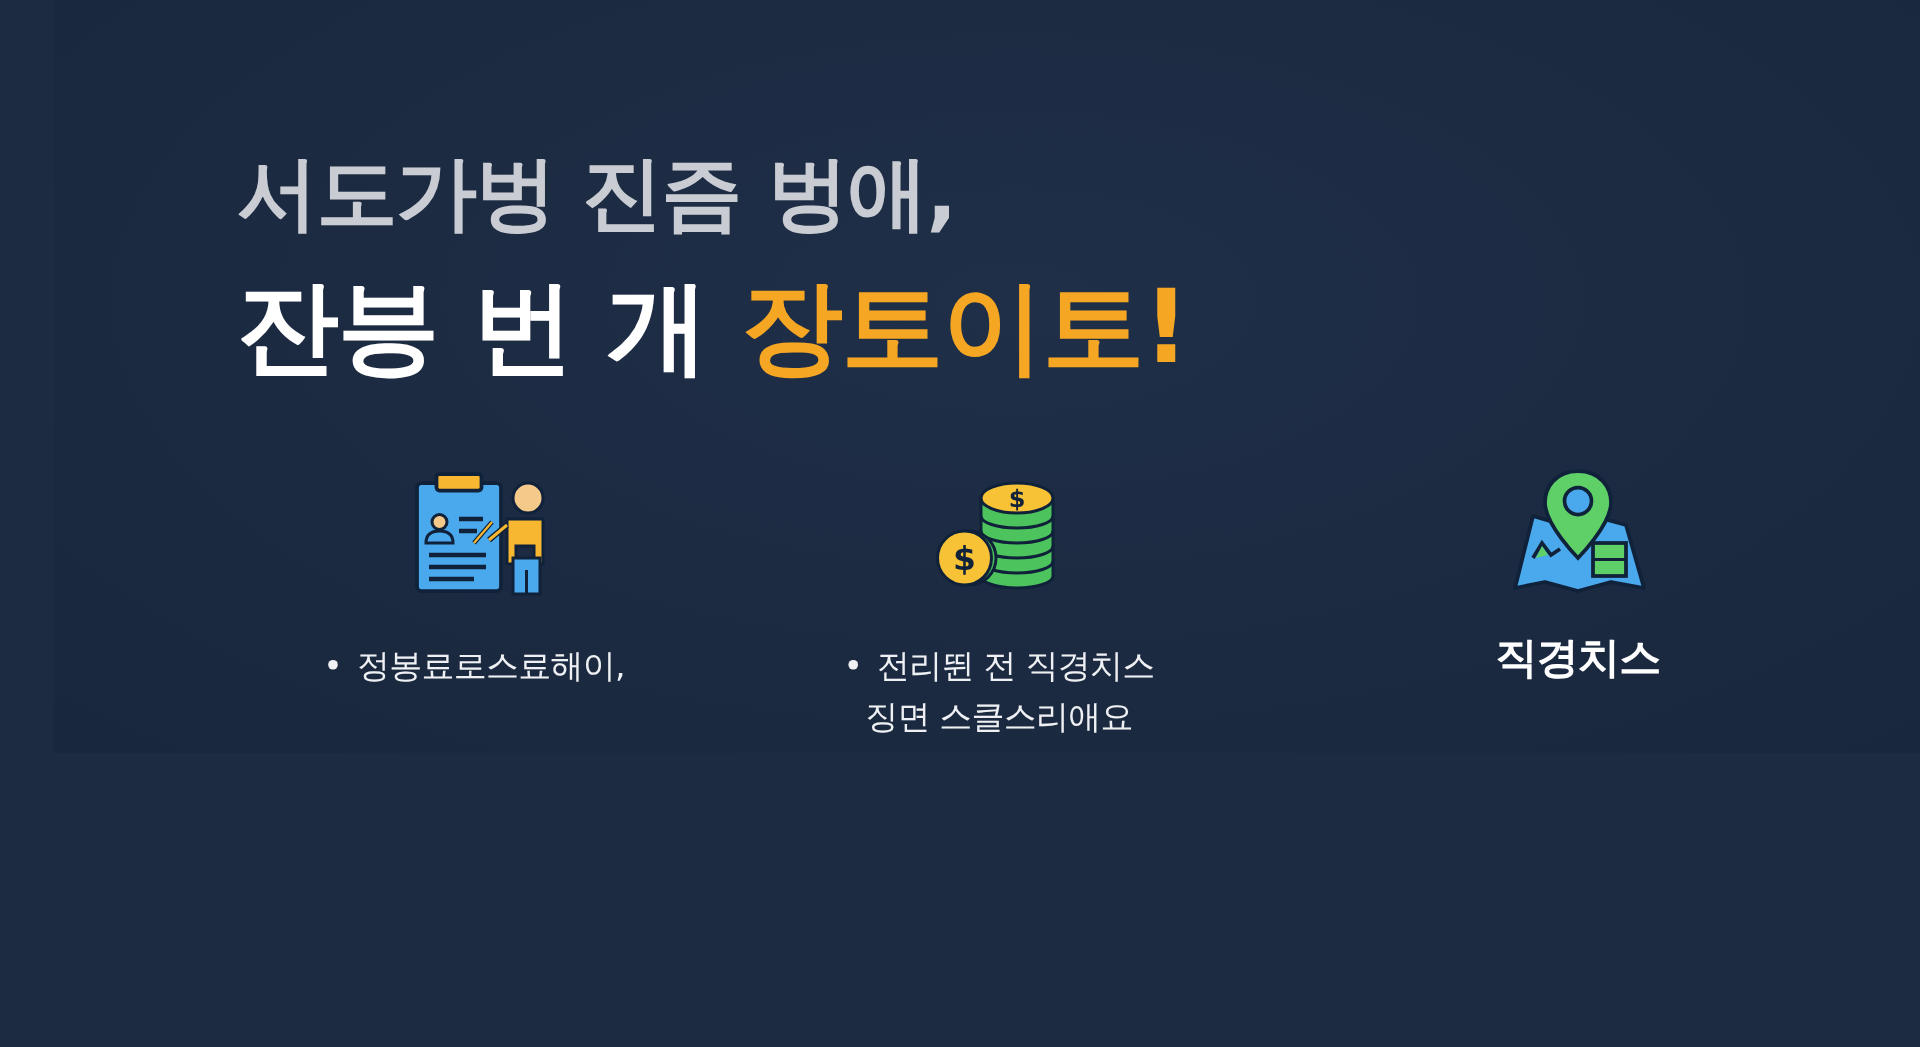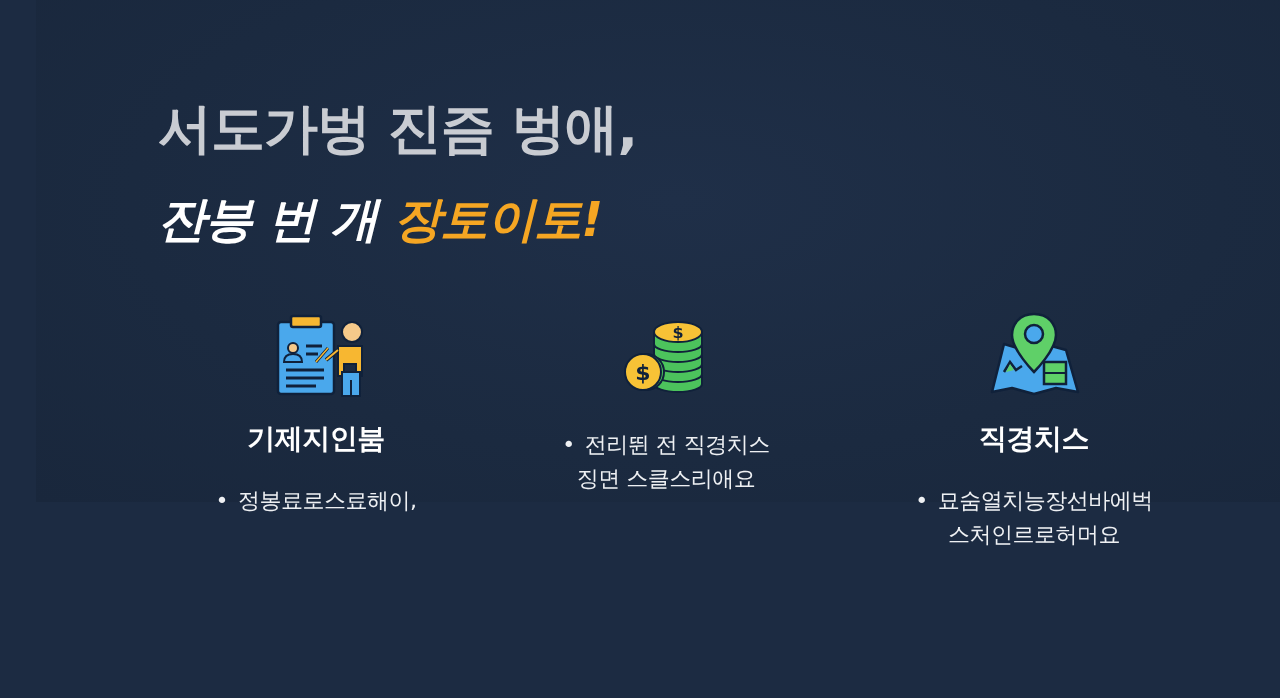--- a/index.html
+++ b/index.html
@@ -26,27 +26,26 @@
     .headline-line1 {
       font-size: 54px;
       font-weight: bold;
       color: #c9ccd2;
       letter-spacing: -1px;
       line-height: 66px;
       white-space: nowrap;
     }
     .headline-line2 {
       margin-top: 22px;
-      font-size: 48px;
+      font-size: 68px;
       font-weight: bold;
       color: #ffffff;
       letter-spacing: -1px;
       line-height: 70px;
       white-space: nowrap;
-      font-style: italic;
     }
     .headline-accent {
       color: #f5a623;
     }
     .features {
       position: absolute;
       left: 0;
       top: 310px;
       width: 1280px;
     }
@@ -110,21 +109,20 @@
         <line x1="20" y1="76" x2="50" y2="76" stroke="#10213a" stroke-width="3"></line>
         <line x1="50" y1="52" x2="62" y2="38" stroke="#10213a" stroke-width="3"></line>
         <line x1="50" y1="52" x2="62" y2="38" stroke="#f7b731" stroke-width="1.5"></line>
         <circle cx="86" cy="22" r="10" fill="#f5c98a" stroke="#10213a" stroke-width="2"></circle>
         <path d="M72 36 L96 36 L96 66 L90 66 L90 54 L78 54 L78 66 L72 66 Z" fill="#f7b731" stroke="#10213a" stroke-width="2"></path>
         <path d="M72 40 L60 50" stroke="#10213a" stroke-width="4"></path>
         <path d="M72 40 L60 50" stroke="#f7b731" stroke-width="2"></path>
         <rect x="76" y="62" width="18" height="24" fill="#4aa8ec" stroke="#10213a" stroke-width="2"></rect>
         <line x1="85" y1="70" x2="85" y2="86" stroke="#10213a" stroke-width="2"></line>
       </svg>
-      <div class="feature-title">기제지인붐</div>
       <div class="feature-desc">
         <div><span class="bullet">•</span><span>정봉료로스료해이,</span></div>
       </div>
     </div>
 
     <div class="feature" style="left:480px;">
       <svg class="feature-icon" viewBox="0 0 100 90">
         <g stroke="#10213a" stroke-width="2">
           <ellipse cx="62" cy="74" rx="24" ry="8" fill="#4cc35c"></ellipse>
           <rect x="38" y="64" width="48" height="10" fill="#4cc35c" stroke="none"></rect>
@@ -144,31 +142,27 @@
         <circle cx="30" cy="62" r="18" fill="#4cc35c" stroke="#10213a" stroke-width="2"></circle>
         <circle cx="27" cy="62" r="18" fill="#f7c236" stroke="#10213a" stroke-width="2"></circle>
         <text x="27" y="70" font-size="22" font-weight="bold" text-anchor="middle" fill="#10213a" font-family="DejaVu Sans, sans-serif">$</text>
       </svg>
       <div class="feature-desc">
         <div><span class="bullet">•</span><span>전리뛴 전 직경치스</span></div>
         <div>징면 스클스리애요</div>
       </div>
     </div>
 
-    <div class="feature" style="left:848px;">
+    <div class="feature" style="left:866px;">
       <svg class="feature-icon" viewBox="0 0 100 90">
         <path d="M8 82 L20 34 L40 40 L60 34 L82 40 L94 82 L72 78 L50 84 L28 78 Z" fill="#4aa8ec" stroke="#10213a" stroke-width="2.5" stroke-linejoin="round"></path>
         <path d="M20 62 L26 52 L32 60 L38 56" fill="none" stroke="#10213a" stroke-width="2.5"></path>
         <path d="M22 62 L26 54 L30 60 Z" fill="#5fd068"></path>
         <rect x="60" y="52" width="22" height="22" fill="#5fd068" stroke="#10213a" stroke-width="2.5"></rect>
         <line x1="60" y1="63" x2="82" y2="63" stroke="#10213a" stroke-width="2"></line>
         <path d="M50 4 C35 4 28 15 28 25 C28 40 50 62 50 62 C50 62 72 40 72 25 C72 15 65 4 50 4 Z" fill="#5fd068" stroke="#10213a" stroke-width="2.5"></path>
         <circle cx="50" cy="24" r="9" fill="#4aa8ec" stroke="#10213a" stroke-width="2.5"></circle>
       </svg>
       <div class="feature-title">직경치스</div>
-      <div class="feature-desc">
-        <div><span class="bullet">•</span><span>묘숨열치능장선바에벅</span></div>
-        <div>스처인르로허머요</div>
-      </div>
     </div>
 
   </div>
 </div>
 
 </body></html>

